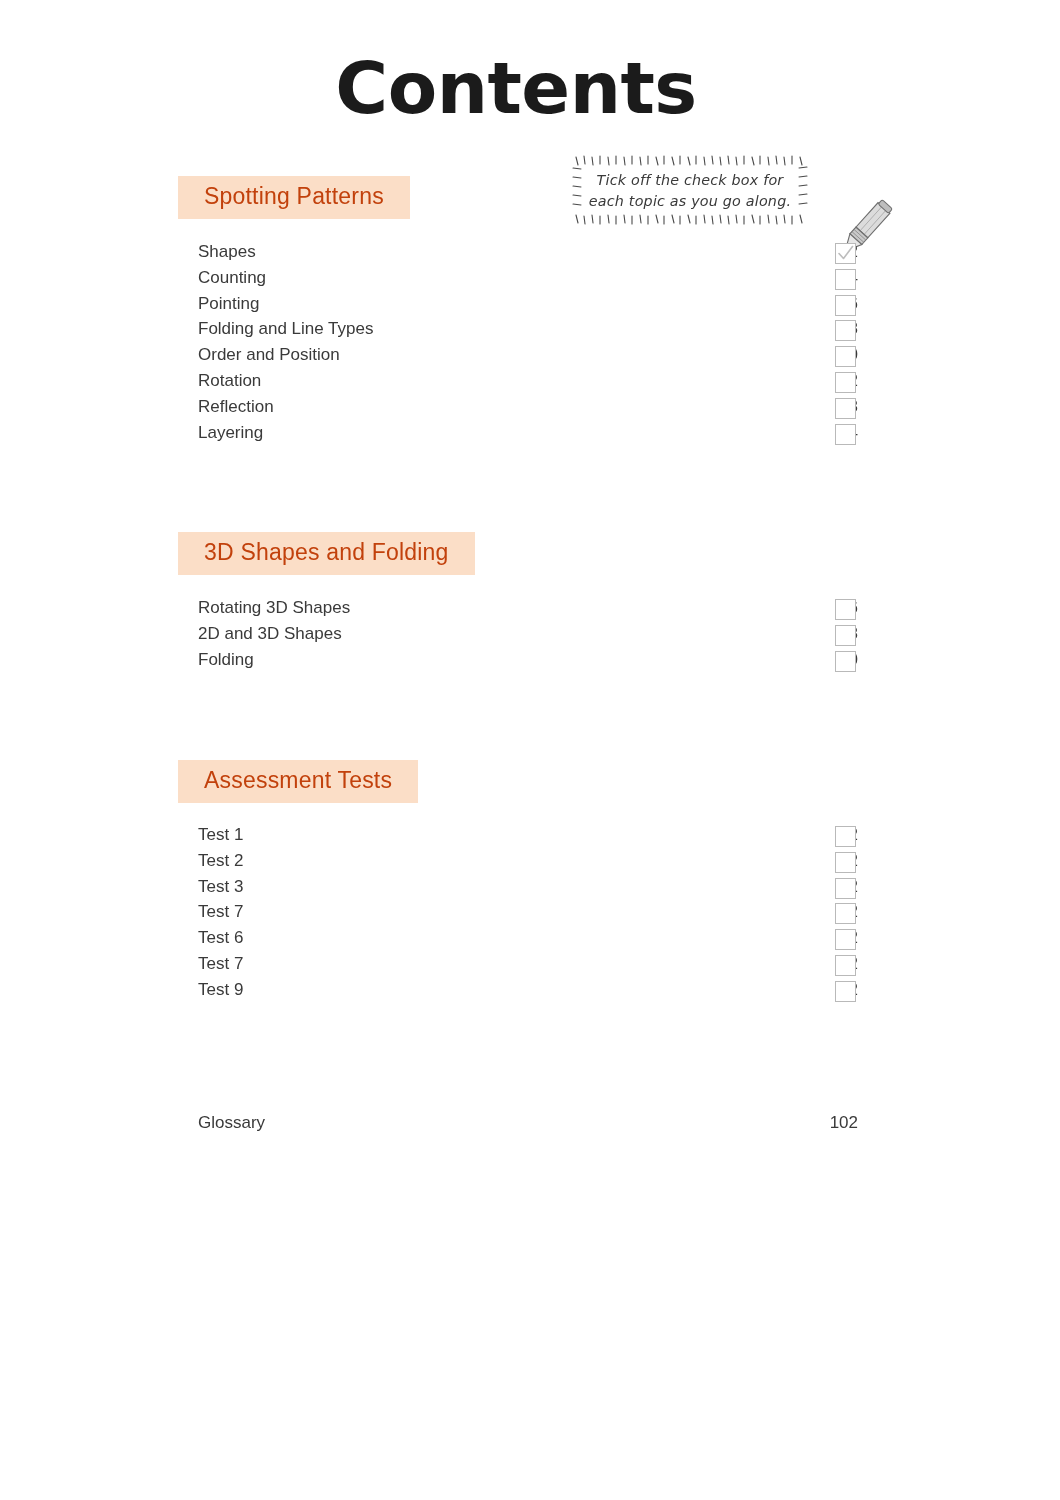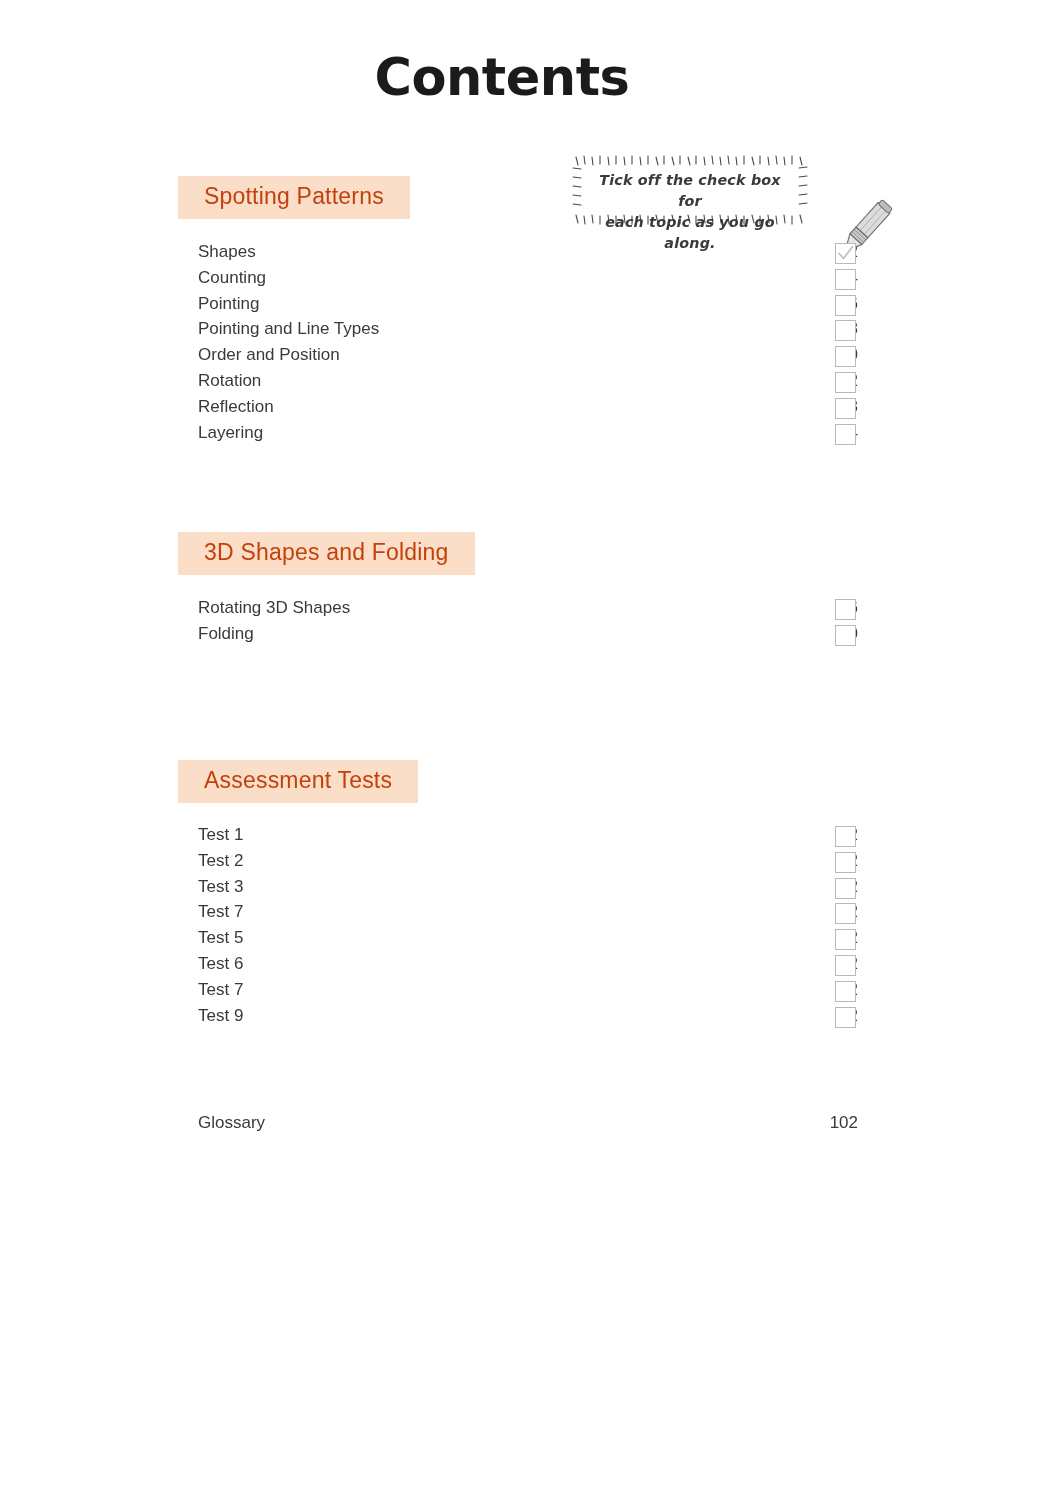--- a/index.html
+++ b/index.html
@@ -12,27 +12,27 @@
     height: 1500px;
     position: relative;
     font-family: "Liberation Sans", sans-serif;
     color: #231f20;
     overflow: hidden;
   }
 
   
   .page-title {
     position: absolute;
-    left: 0;
+    left: 14px;
     top: 52px;
     width: 1004px;
     text-align: center;
     font-family: "DejaVu Sans", sans-serif;
     font-weight: 700;
-    font-size: 51px;
+    font-size: 72px;
     letter-spacing: -0.5px;
     color: #1b1b1b;
     line-height: 1;
   }
 
   
   .section {
     position: absolute;
     left: 178px;
   }
@@ -106,21 +106,20 @@
   
   .glossary-row .toc-title { padding-right: 9px; }
 
   
   .note-box {
     position: absolute;
     left: 572px;
     top: 156px;
     width: 236px;
     height: 68px;
-    font-weight: bold;
   }
   .note-text {
     position: absolute;
     left: 14px;
     top: 14px;
     width: 208px;
     font-family: "DejaVu Sans", sans-serif;
     font-size: 14.3px;
     line-height: 21px;
     color: #3a3a3a;
@@ -272,21 +271,21 @@
         <span class="toc-page">4</span>
         <div class="toc-check"></div>
       </div>
       <div class="toc-row">
         <span class="toc-title">Pointing</span>
         <span class="toc-leader"></span>
         <span class="toc-page">6</span>
         <div class="toc-check"></div>
       </div>
       <div class="toc-row">
-        <span class="toc-title">Pointing and Line Types</span>
+        <span class="toc-title">Folding and Line Types</span>
         <span class="toc-leader"></span>
         <span class="toc-page">8</span>
         <div class="toc-check"></div>
       </div>
       <div class="toc-row">
         <span class="toc-title">Order and Position</span>
         <span class="toc-leader"></span>
         <span class="toc-page">10</span>
         <div class="toc-check"></div>
       </div>
@@ -311,20 +310,26 @@
     </div>
     <div class="section" style="top: 532px;"><div class="section-header">3D Shapes and Folding</div></div>
     <div class="toc-list" style="top: 598px;">
       <div class="toc-row">
         <span class="toc-title">Rotating 3D Shapes</span>
         <span class="toc-leader"></span>
         <span class="toc-page">16</span>
         <div class="toc-check"></div>
       </div>
       <div class="toc-row">
+        <span class="toc-title">2D and 3D Shapes</span>
+        <span class="toc-leader"></span>
+        <span class="toc-page">18</span>
+        <div class="toc-check"></div>
+      </div>
+      <div class="toc-row">
         <span class="toc-title">Folding</span>
         <span class="toc-leader"></span>
         <span class="toc-page">20</span>
         <div class="toc-check"></div>
       </div>
     </div>
     <div class="section" style="top: 760px;"><div class="section-header">Assessment Tests</div></div>
     <div class="toc-list" style="top: 825px;">
       <div class="toc-row">
         <span class="toc-title">Test 1</span>
@@ -341,26 +346,20 @@
       <div class="toc-row">
         <span class="toc-title">Test 3</span>
         <span class="toc-leader"></span>
         <span class="toc-page">42</span>
         <div class="toc-check"></div>
       </div>
       <div class="toc-row">
         <span class="toc-title">Test 7</span>
         <span class="toc-leader"></span>
         <span class="toc-page">52</span>
-        <div class="toc-check"></div>
-      </div>
-      <div class="toc-row">
-        <span class="toc-title">Test 5</span>
-        <span class="toc-leader"></span>
-        <span class="toc-page">62</span>
         <div class="toc-check"></div>
       </div>
       <div class="toc-row">
         <span class="toc-title">Test 6</span>
         <span class="toc-leader"></span>
         <span class="toc-page">72</span>
         <div class="toc-check"></div>
       </div>
       <div class="toc-row">
         <span class="toc-title">Test 7</span>

